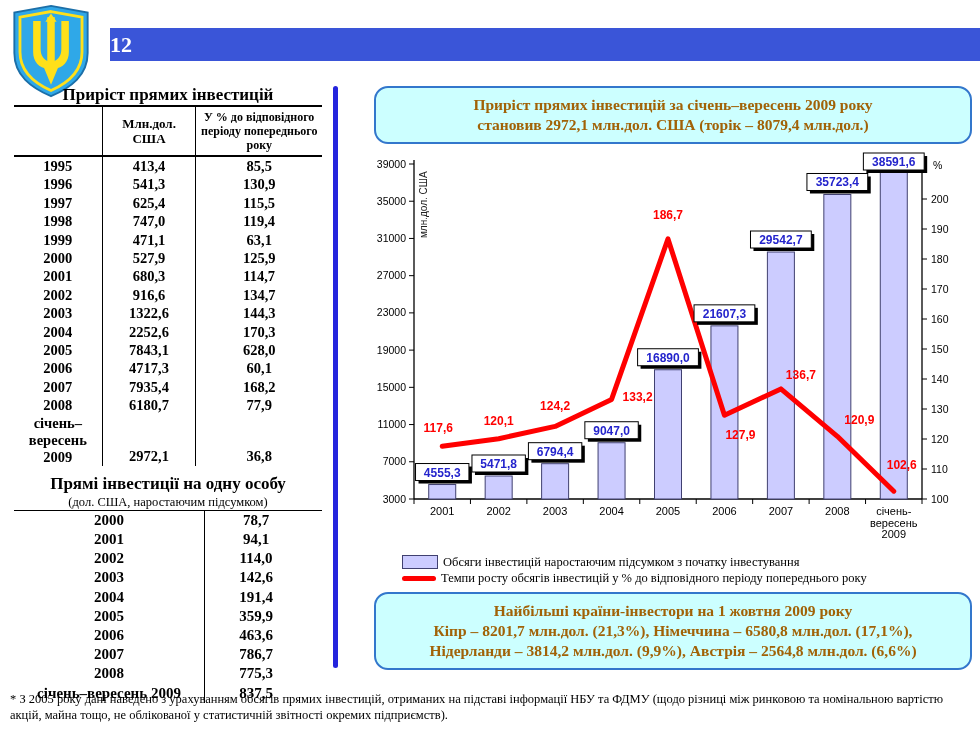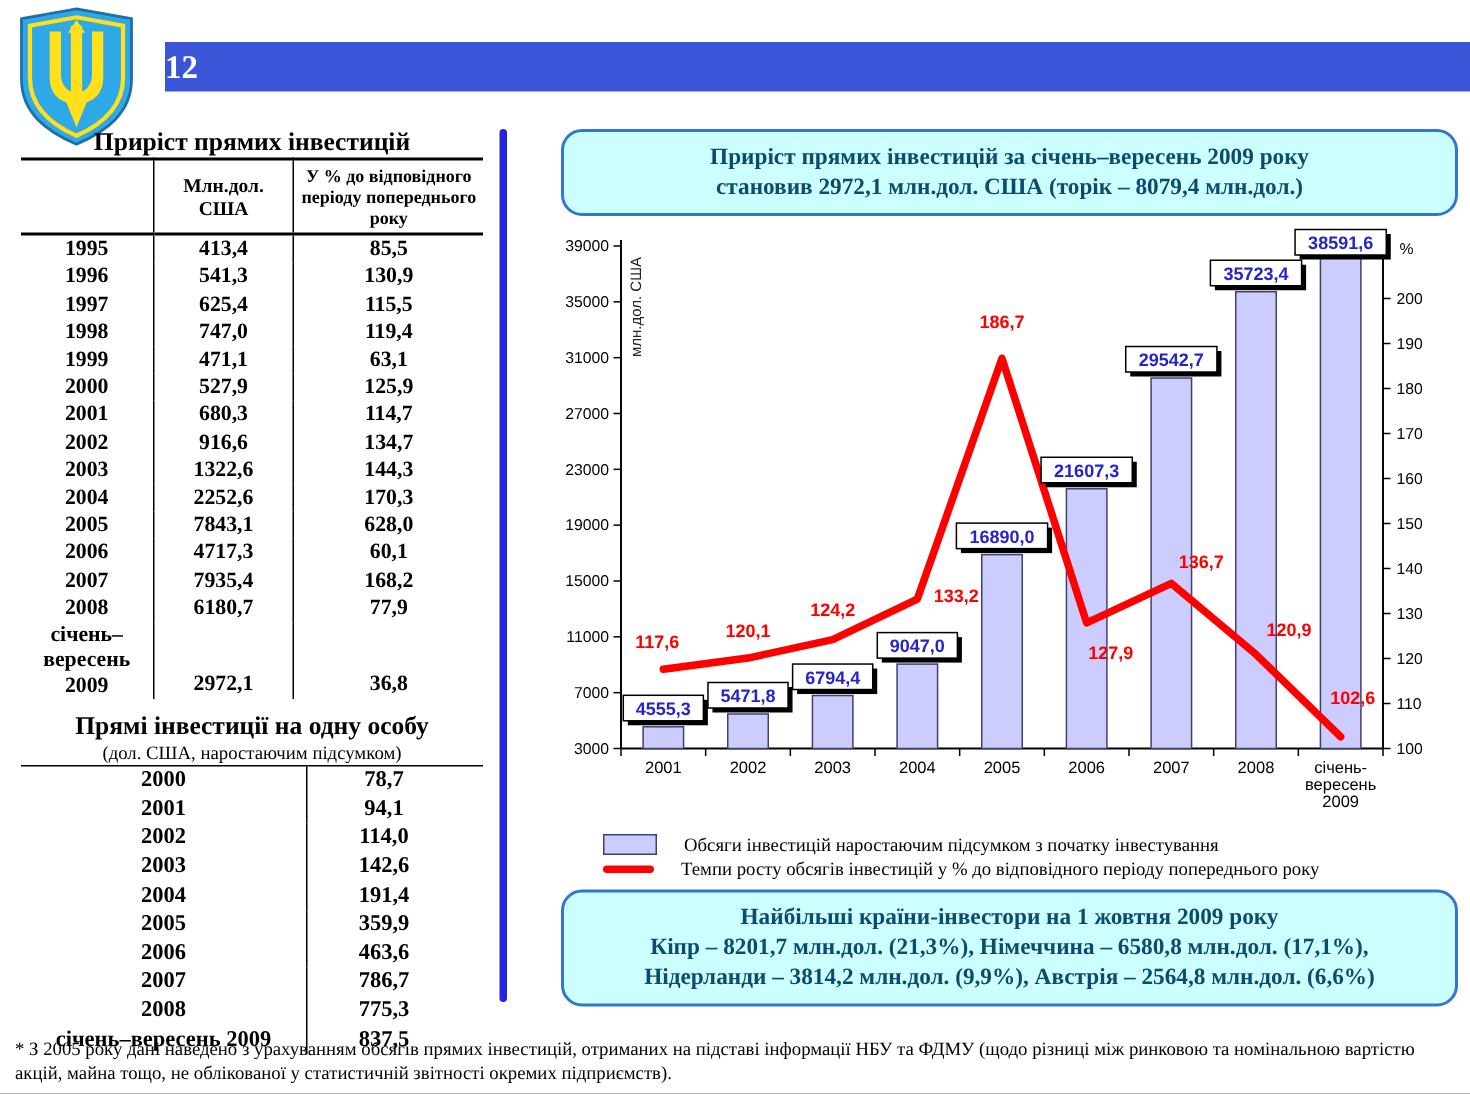--- a/index.html
+++ b/index.html
@@ -30,30 +30,30 @@
   table.t2 td{line-height:17.2px;}
   table.t2 td:first-child{width:188px;text-align:center;border-right:1.6px solid #000;}
   table.t2 td:last-child{text-align:center;padding-right:16px;}
   .gap{height:7px;}
   
   .divider{position:absolute;left:333px;top:86px;width:5px;height:582px;
            background:#2424dd;border-radius:3px;}
   
   .right-col{position:absolute;left:374px;top:86px;width:598px;}
   .info-box{background:#ccffff;border:2px solid #3377cc;border-radius:14px;
-            color:#0c4a6e;font-weight:bold;text-align:center;font-size:15.5px;
+            color:#a16207;font-weight:bold;text-align:center;font-size:15.5px;
             line-height:20px;padding:7px 4px;}
   .chart-wrap{margin-top:8px;}
   svg text.tick{font-family:"Liberation Sans",sans-serif;font-size:10.5px;fill:#000;}
   svg text.axis-title{font-family:"Liberation Sans",sans-serif;font-size:10px;fill:#222;}
   svg text.xlab{font-family:"Liberation Sans",sans-serif;font-size:11px;fill:#000;}
   svg text.barlab{font-family:"Liberation Sans",sans-serif;font-size:12px;font-weight:bold;fill:#2424cc;}
   svg text.linelab{font-family:"Liberation Sans",sans-serif;font-size:12px;font-weight:bold;fill:#ff0000;}
   .legend{margin:0 0 0 28px;font-size:12.5px;line-height:16px;}
-  .legend-item{display:flex;align-items:center;gap:18px;}
+  .legend-item{display:flex;align-items:center;gap:5px;}
   .swatch-bar{display:inline-block;width:34px;height:12px;background:#ccccff;
               border:1px solid #404070;flex:none;}
   .swatch-line{display:inline-block;width:34px;height:5px;background:#ff0000;
                border-radius:3px;flex:none;}
   .bottom-box{margin-top:6px;}
   
   .footnote{position:absolute;left:10px;top:691px;width:958px;font-size:12.5px;line-height:16px;}
 </style>
 </head>
 <body>

